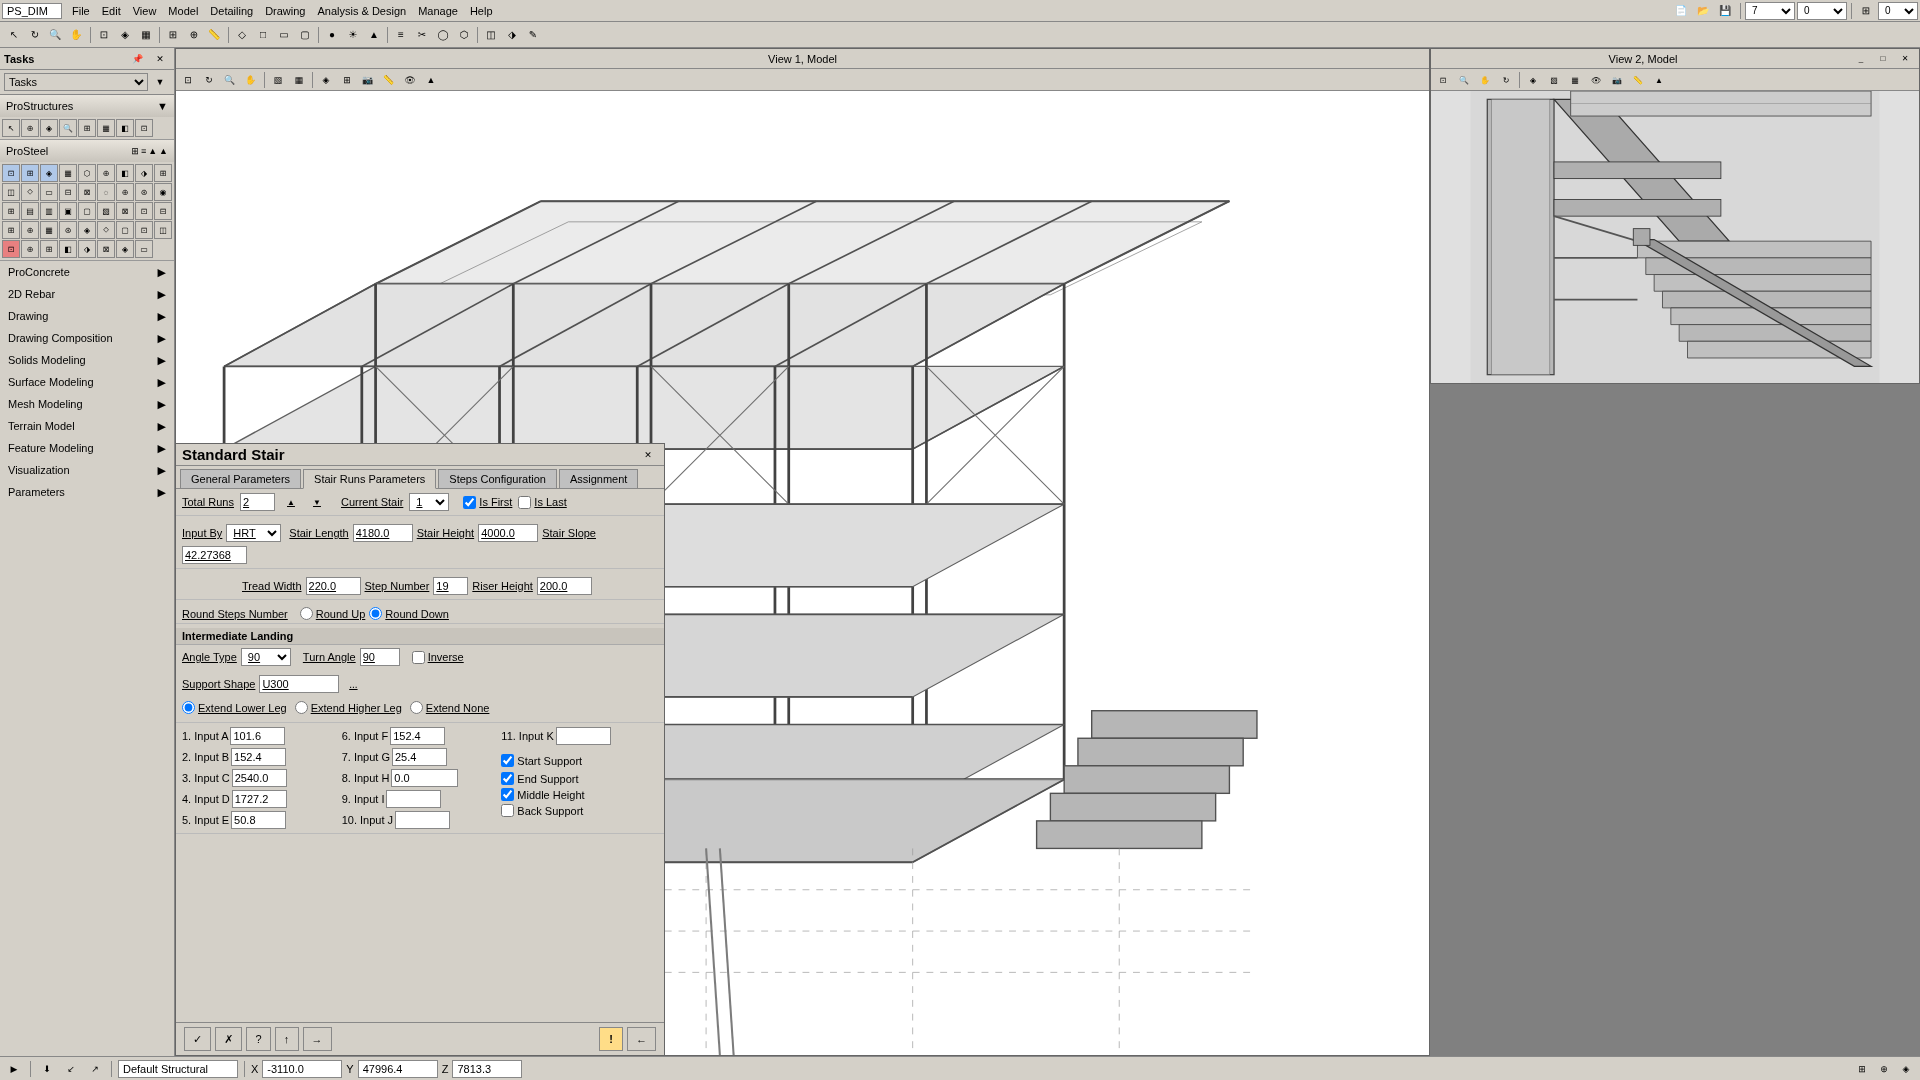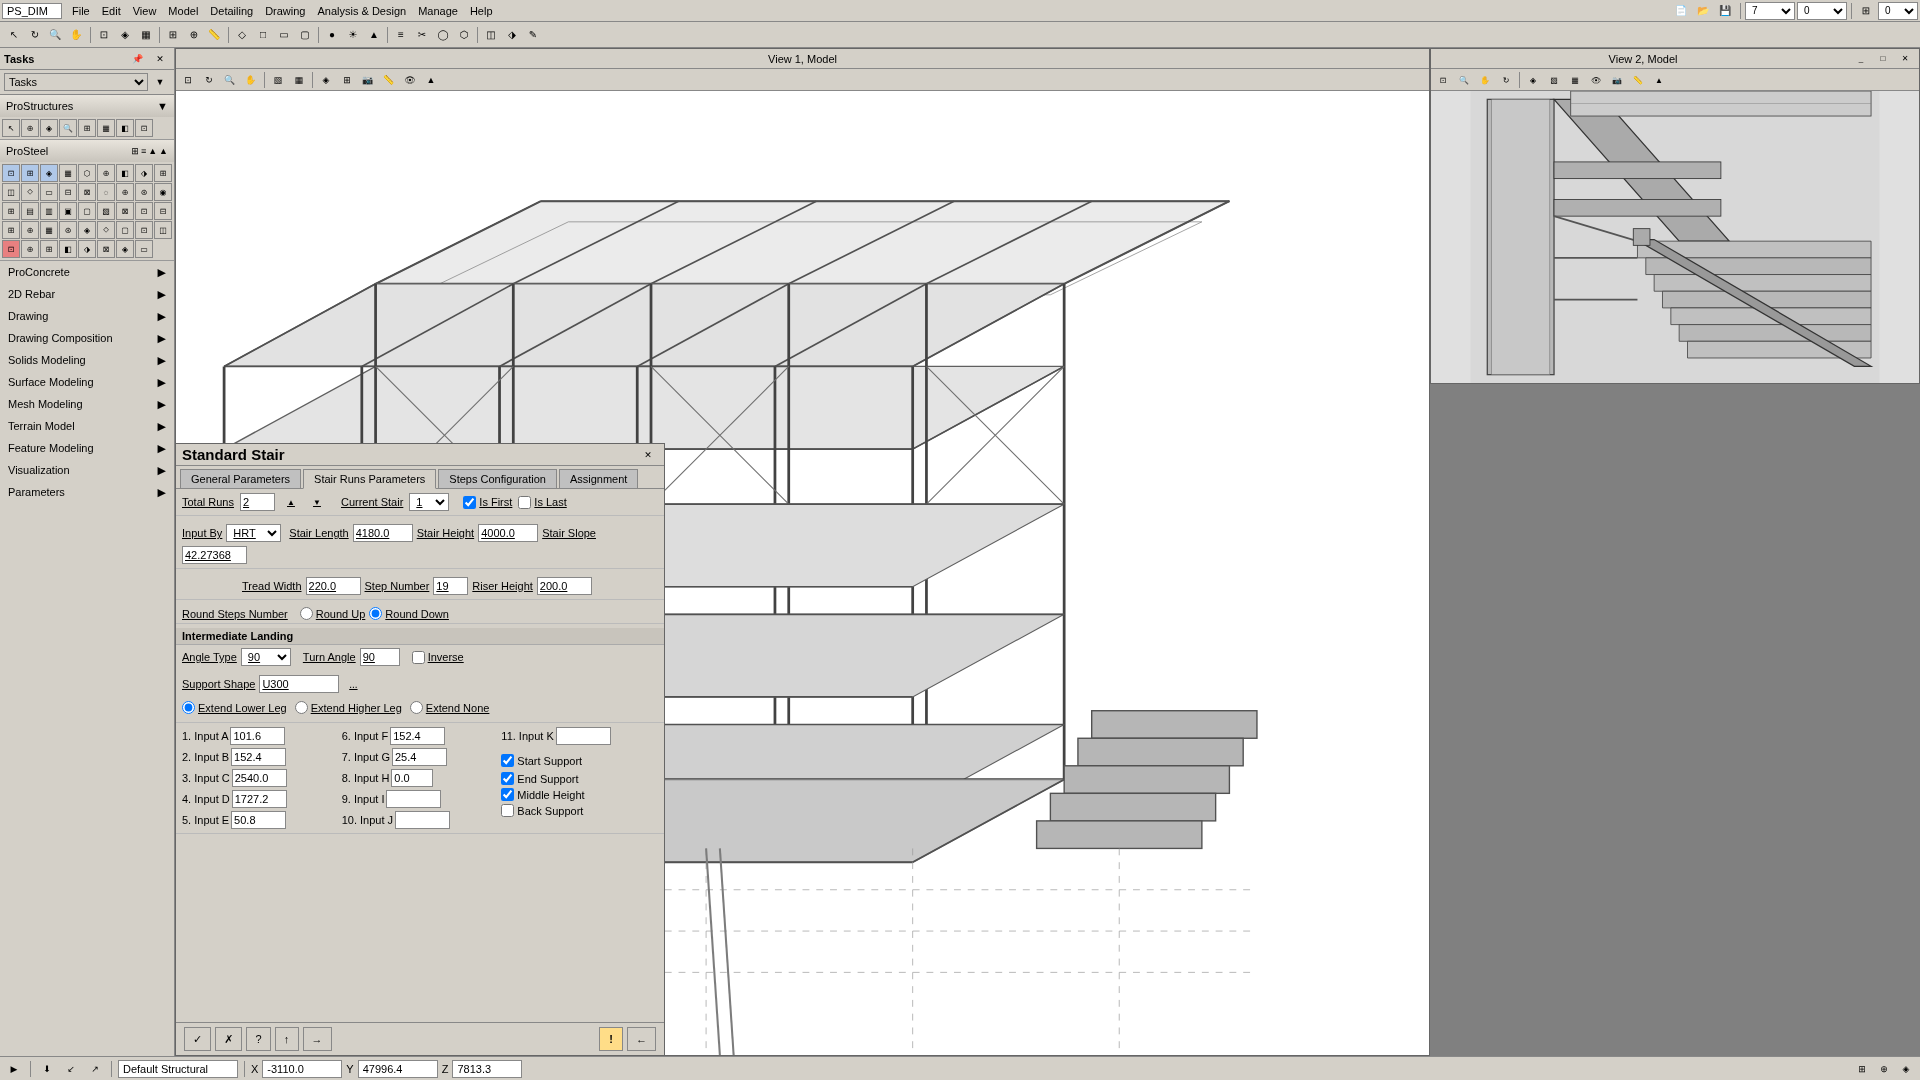--- a/index.html
+++ b/index.html
@@ -563,21 +563,21 @@
             <div style="display:flex; align-items:center; gap:2px;">
               <span class="form-label">6. Input F</span>
               <input class="form-input" value="152.4" style="width: 55px;">
             </div>
             <div style="display:flex; align-items:center; gap:2px;">
               <span class="form-label">7. Input G</span>
               <input class="form-input" value="25.4" style="width: 55px;">
             </div>
             <div style="display:flex; align-items:center; gap:2px;">
               <span class="form-label">8. Input H</span>
-              <input class="form-input" value="0.0" style="width: 42px;">
+              <input class="form-input" value="0.0" style="width: 67px;">
             </div>
             <div style="display:flex; align-items:center; gap:2px;">
               <span class="form-label">9. Input I</span>
               <input class="form-input" value="" style="width: 55px;">
             </div>
             <div style="display:flex; align-items:center; gap:2px;">
               <span class="form-label">10. Input J</span>
               <input class="form-input" value="" style="width: 55px;">
             </div>
           </div>

